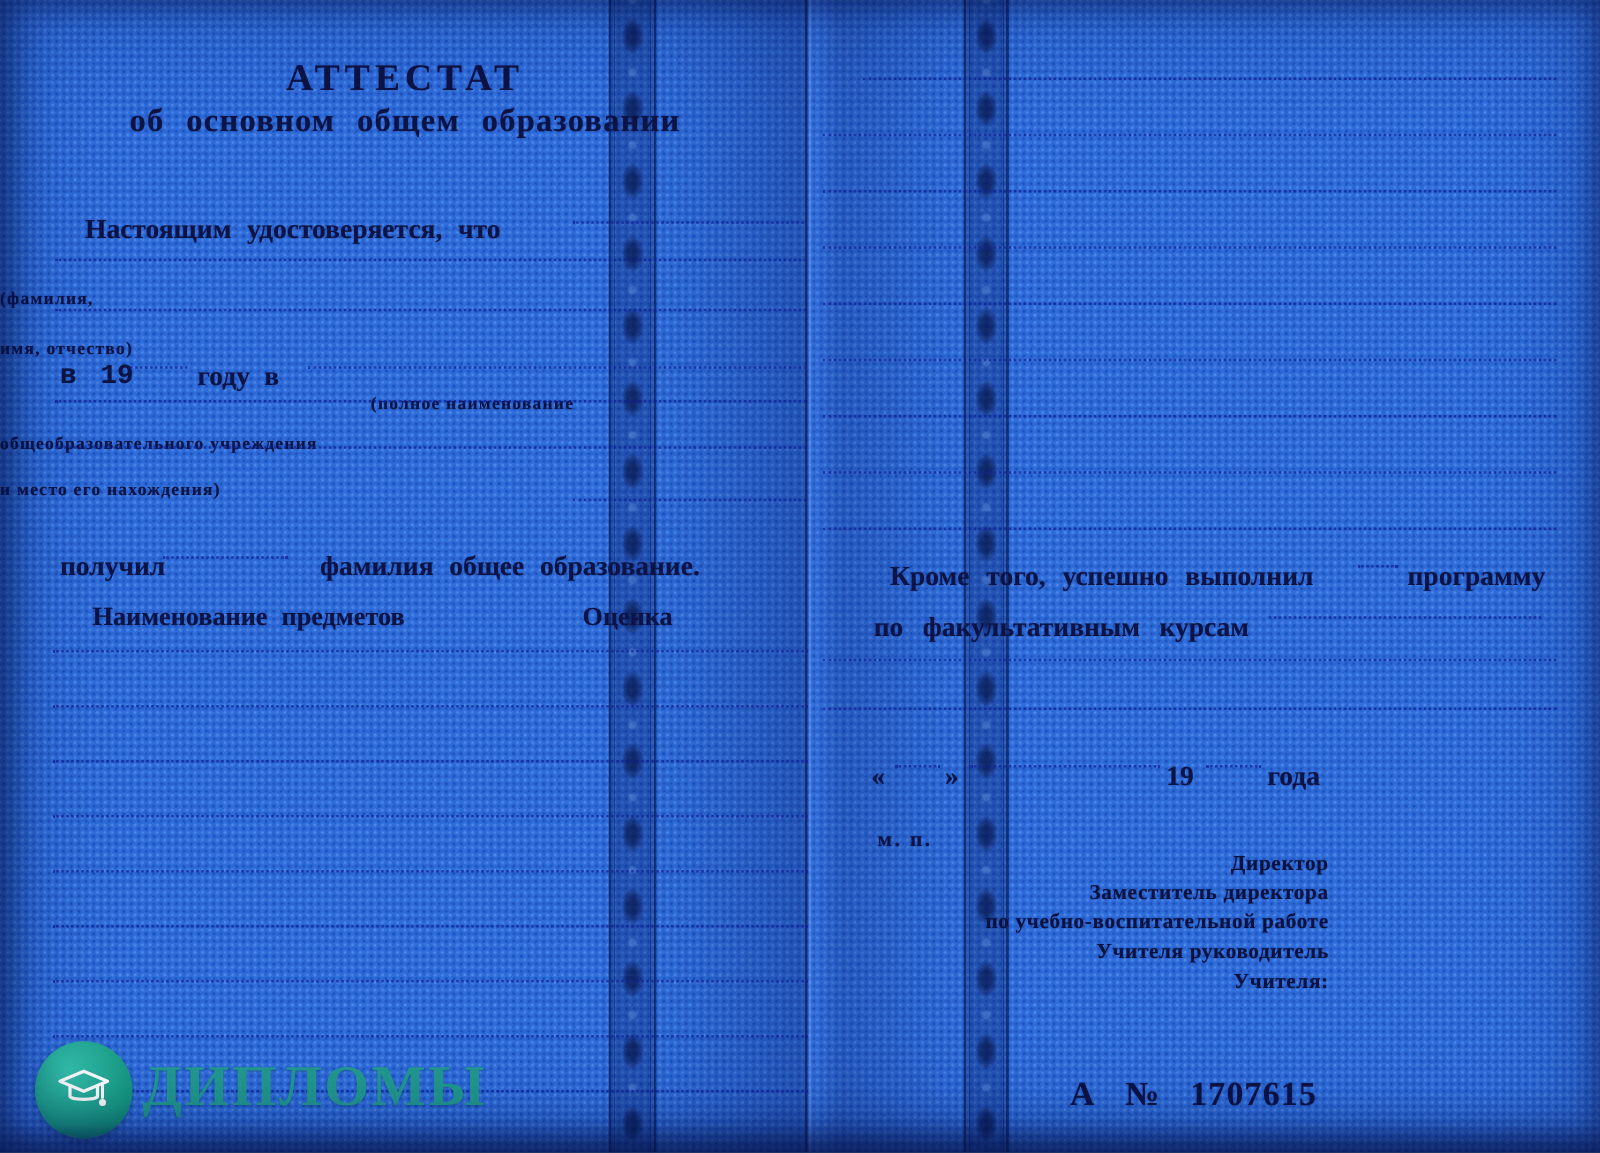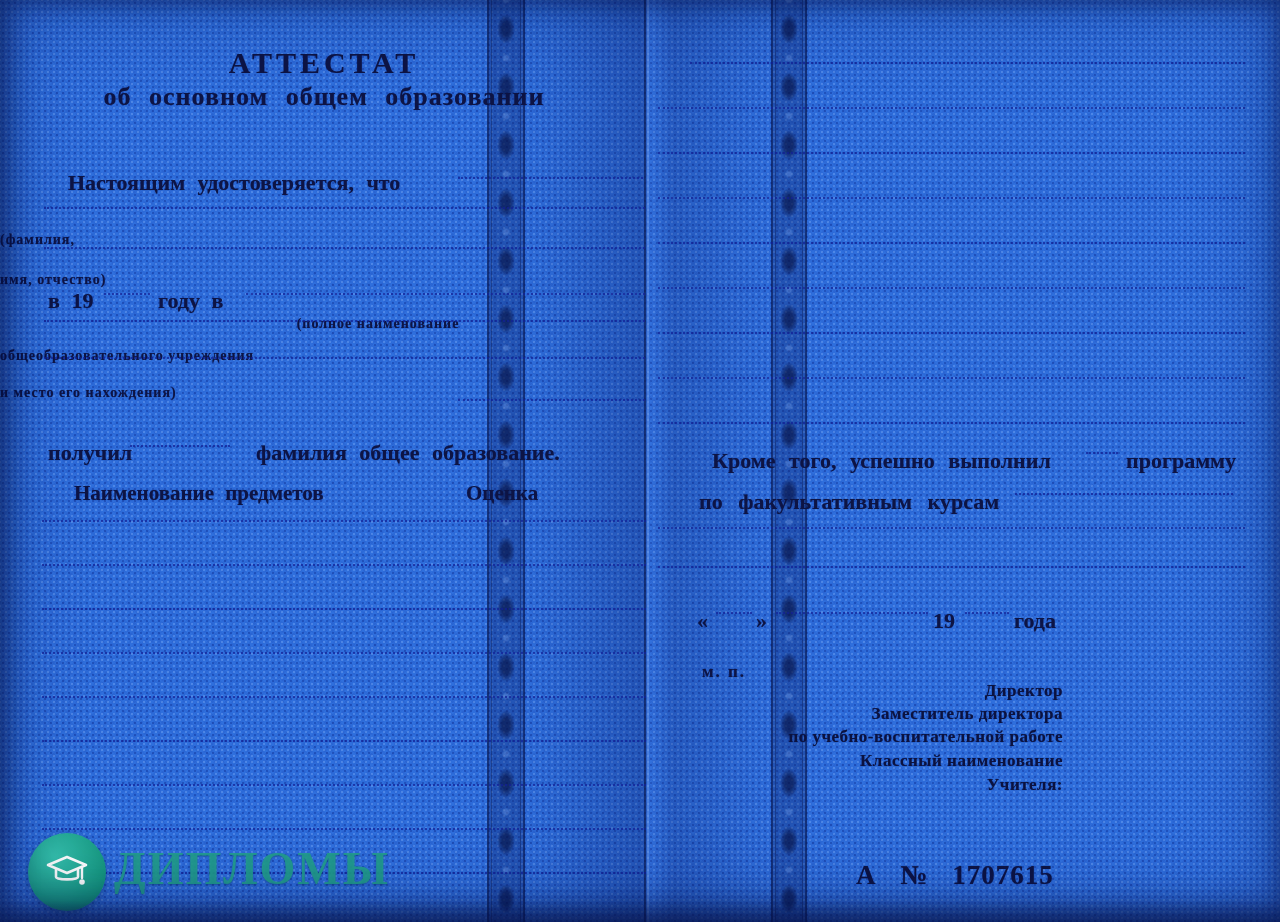--- a/index.html
+++ b/index.html
@@ -99,21 +99,21 @@
 
   <div class="ink row" style="left:68px;top:150px;word-spacing:7px;">Настоящим удостоверяется, что</div>
   <div class="dots" style="top:177px;left:458px;width:185px;"></div>
 
   <div class="dots" style="top:207px;left:44px;width:601px;"></div>
   <div class="ink cap centerL" style="top:212px;">(фамилия,</div>
 
   <div class="dots" style="top:247px;left:44px;width:601px;"></div>
   <div class="ink cap centerL" style="top:252px;">имя, отчество)</div>
 
-  <div class="ink row" style="left:48px;top:268px;word-spacing:6px;">в 19</div>
+  <div class="ink row" style="left:48px;top:268px;word-spacing:6px;font-family:Liberation Mono, monospace;">в 19</div>
   <div class="dots" style="top:293px;left:104px;width:46px;"></div>
   <div class="ink row" style="left:158px;top:268px;word-spacing:6px;">году в</div>
   <div class="dots" style="top:293px;left:246px;width:399px;"></div>
   <div class="ink cap" style="top:296px;left:238px;width:280px;text-align:center;">(полное наименование</div>
 
   <div class="dots" style="top:320px;left:44px;width:601px;"></div>
   <div class="ink cap centerL" style="top:328px;">общеобразовательного учреждения</div>
 
   <div class="dots" style="top:357px;left:44px;width:601px;"></div>
   <div class="ink cap centerL" style="top:365px;">и место его нахождения)</div>
@@ -163,21 +163,21 @@
   <div class="dots" style="top:612px;left:776px;width:152px;"></div>
   <div class="ink row" style="left:933px;top:588px;">19</div>
   <div class="dots" style="top:612px;left:965px;width:44px;"></div>
   <div class="ink row" style="left:1014px;top:588px;">года</div>
 
   <div class="ink" style="left:702px;top:642px;font-size:17px;letter-spacing:2px;">м. п.</div>
 
   <div class="ink sig sigwrap" style="top:661px;">Директор</div>
   <div class="ink sig sigwrap" style="top:684px;">Заместитель директора</div>
   <div class="ink sig sigwrap" style="top:707px;">по учебно-воспитательной работе</div>
-  <div class="ink sig sigwrap" style="top:731px;">Классный наименование</div>
+  <div class="ink sig sigwrap" style="top:731px;">Учителя руководитель</div>
   <div class="ink sig sigwrap" style="top:755px;">Учителя:</div>
 
   <div class="ink serial">А № 1707615</div>
 
   <div class="wm-circle">
     <span>
       <svg width="52" height="52" viewBox="0 0 52 52" fill="none">
         <path d="M7 21 L26 13 L45 21 L26 29 Z" stroke="#ffffff" stroke-width="2.6" stroke-linejoin="round" fill="none"></path>
         <path d="M15 25.5 V33 C15 36.2 37 36.2 37 33 V25.5" stroke="#ffffff" stroke-width="2.6" stroke-linecap="round" fill="none"></path>
         <path d="M41 23 V34" stroke="#ffffff" stroke-width="2.4" stroke-linecap="round"></path>

